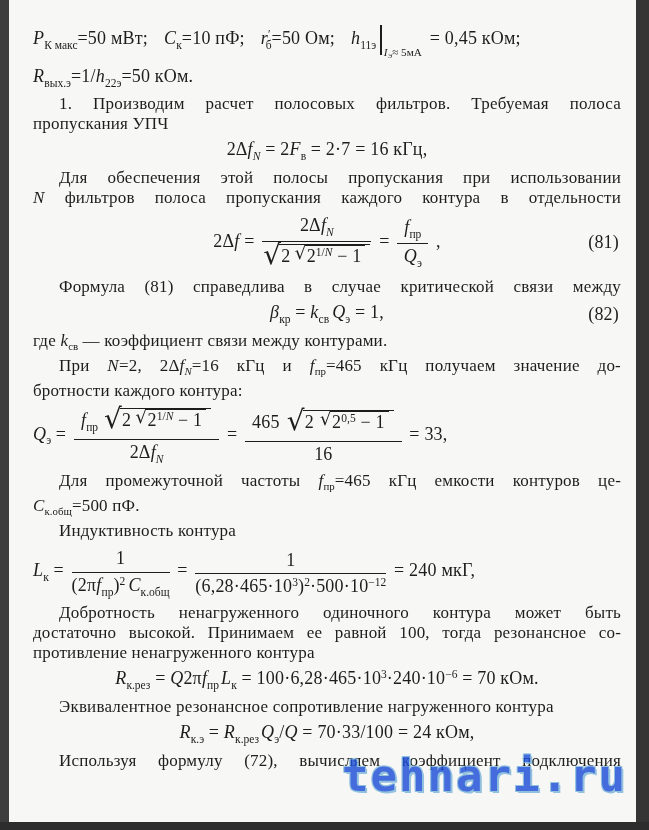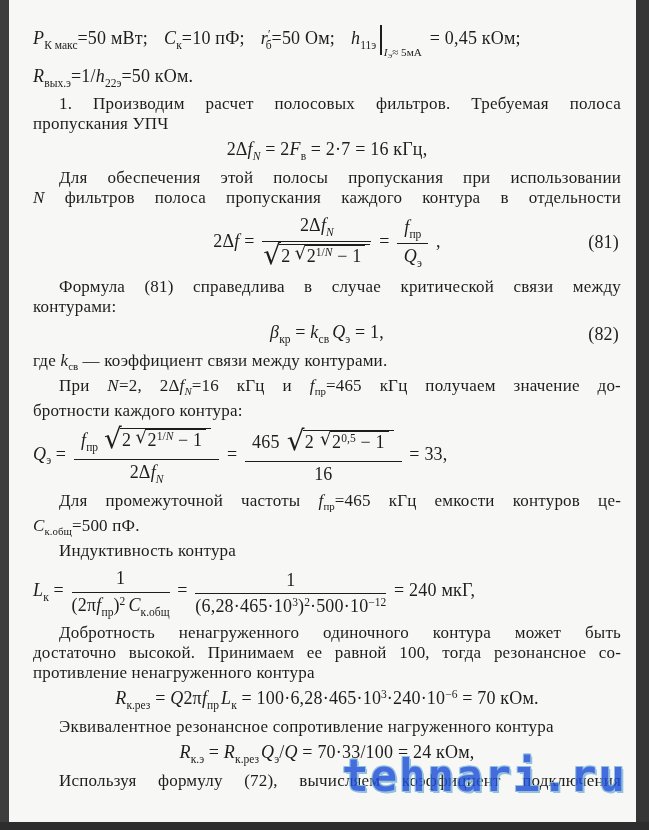--- a/index.html
+++ b/index.html
@@ -76,21 +76,20 @@
         <div class="pline"><span class="rm">пропускания УПЧ</span></div>
       </div>
       <div class="formula center"><span class="fx"><span class="rm">2Δ</span><span class="it">f</span><span class="sb"><span class="it">N</span></span><span class="rm"> = 2</span><span class="it">F</span><span class="sb"><span class="rm">в</span></span><span class="rm"> = 2·7 = 16 кГц,</span></span></div>
       <div class="para">
         <div class="pline jline indent"><span class="rm">Для обеспечения этой полосы пропускания при использовании</span></div>
         <div class="pline jline"><span class="it">N</span><span class="rm"> фильтров полоса пропускания каждого контура в отдельности</span></div>
       </div>
       <div class="formula center"><span class="fx"><span class="rm">2Δ</span><span class="it">f</span><span class="rm"> = </span><span class="frac"><span class="fn"><span class="rm">2Δ</span><span class="it">f</span><span class="sb"><span class="it">N</span></span></span><span class="fd"><span class="sqrt big"><span class="rsym">√</span><span class="rbody"><span class="rm">2</span><span class="gap" style="width: 3px;"></span><span class="sqrt"><span class="rsym">√</span><span class="rbody"><span class="rm">2</span><span class="sp"><span class="rm">1/</span><span class="it">N</span></span><span class="rm"> − 1</span></span></span></span></span></span></span><span class="rm"> = </span><span class="frac"><span class="fn"><span class="it">f</span><span class="sb"><span class="rm">пр</span></span></span><span class="fd"><span class="it">Q</span><span class="sb"><span class="rm">э</span></span></span></span><span class="rm"> ,</span></span><span class="eqtag">(81)</span></div>
       <div class="para">
         <div class="pline jline indent"><span class="rm">Формула (81) справедлива в случае критической связи между</span></div>
-        <div class="pline"><span class="rm">контурами:</span></div>
       </div>
       <div class="formula center"><span class="fx"><span class="it">β</span><span class="sb"><span class="rm">кр</span></span><span class="rm"> = </span><span class="it">k</span><span class="sb"><span class="rm">св</span></span><span class="gap" style="width: 3px;"></span><span class="it">Q</span><span class="sb"><span class="rm">э</span></span><span class="rm"> = 1,</span></span><span class="eqtag">(82)</span></div>
       <div class="para">
         <div class="pline"><span class="rm">где </span><span class="it">k</span><span class="sb"><span class="rm">св</span></span><span class="rm"> — коэффициент связи между контурами.</span></div>
       </div>
       <div class="para">
         <div class="pline jline indent"><span class="rm">При </span><span class="it">N</span><span class="rm">=2, 2Δ</span><span class="it">f</span><span class="sb"><span class="it">N</span></span><span class="rm">=16 кГц и </span><span class="it">f</span><span class="sb"><span class="rm">пр</span></span><span class="rm">=465 кГц получаем значение до-</span></div>
         <div class="pline"><span class="rm">бротности каждого контура:</span></div>
       </div>
       <div class="formula left"><span class="fx"><span class="it">Q</span><span class="sb"><span class="rm">э</span></span><span class="rm"> = </span><span class="frac"><span class="fn"><span class="it">f</span><span class="sb"><span class="rm">пр</span></span><span class="gap" style="width: 5px;"></span><span class="sqrt big"><span class="rsym">√</span><span class="rbody"><span class="rm">2</span><span class="gap" style="width: 3px;"></span><span class="sqrt"><span class="rsym">√</span><span class="rbody"><span class="rm">2</span><span class="sp"><span class="rm">1/</span><span class="it">N</span></span><span class="rm"> − 1</span></span></span></span></span></span><span class="fd"><span class="rm">2Δ</span><span class="it">f</span><span class="sb"><span class="it">N</span></span></span></span><span class="rm"> = </span><span class="frac"><span class="fn"><span class="rm">465</span><span class="gap" style="width: 6px;"></span><span class="sqrt big"><span class="rsym">√</span><span class="rbody"><span class="rm">2</span><span class="gap" style="width: 5px;"></span><span class="sqrt"><span class="rsym">√</span><span class="rbody"><span class="rm">2</span><span class="sp"><span class="rm">0,5</span></span><span class="rm"> − 1</span></span></span></span></span></span><span class="fd"><span class="rm">16</span></span></span><span class="rm"> = 33,</span></span></div>

